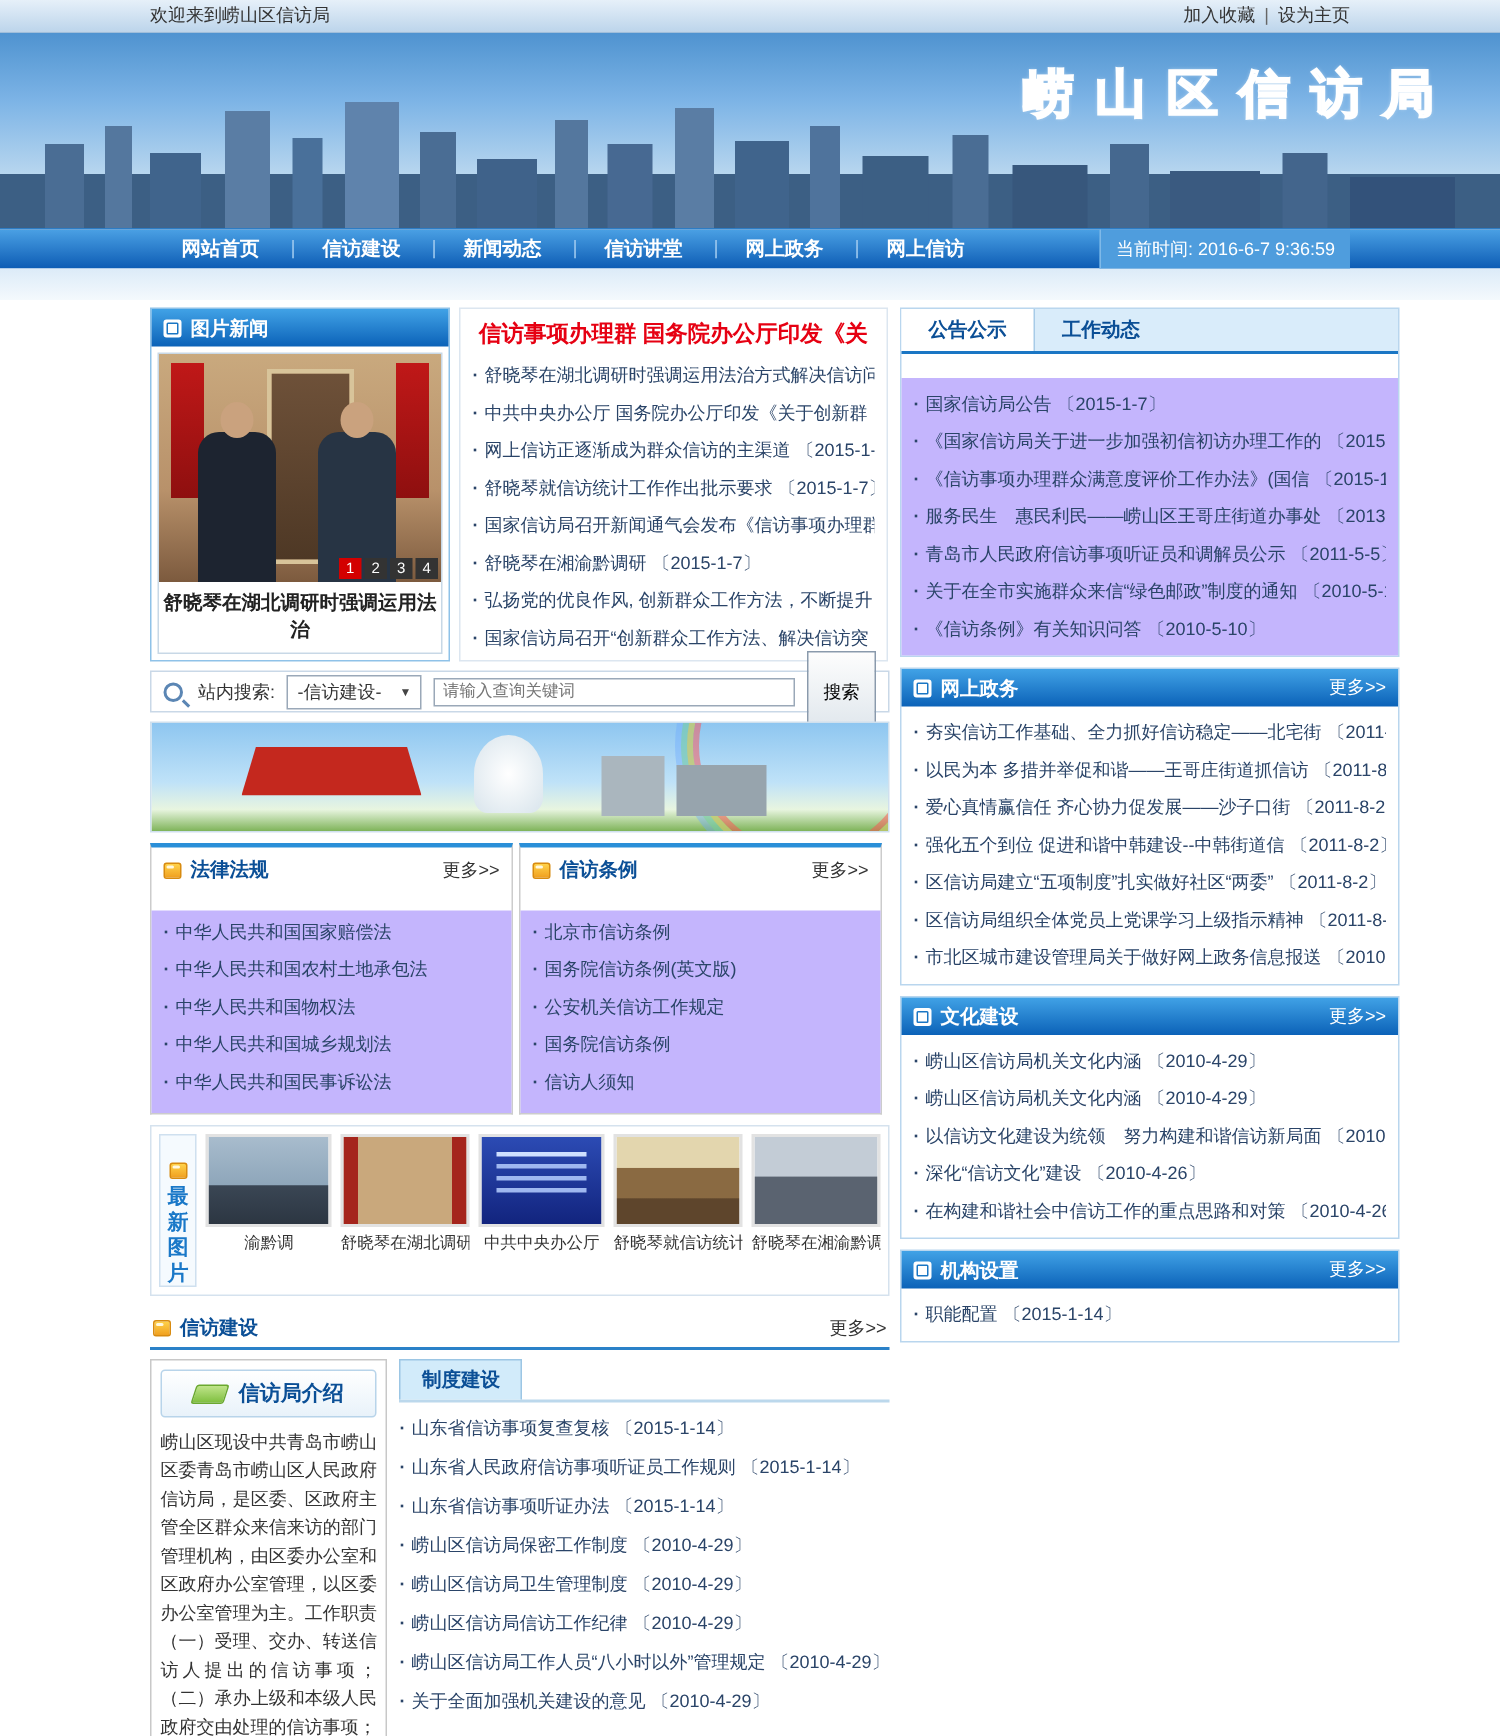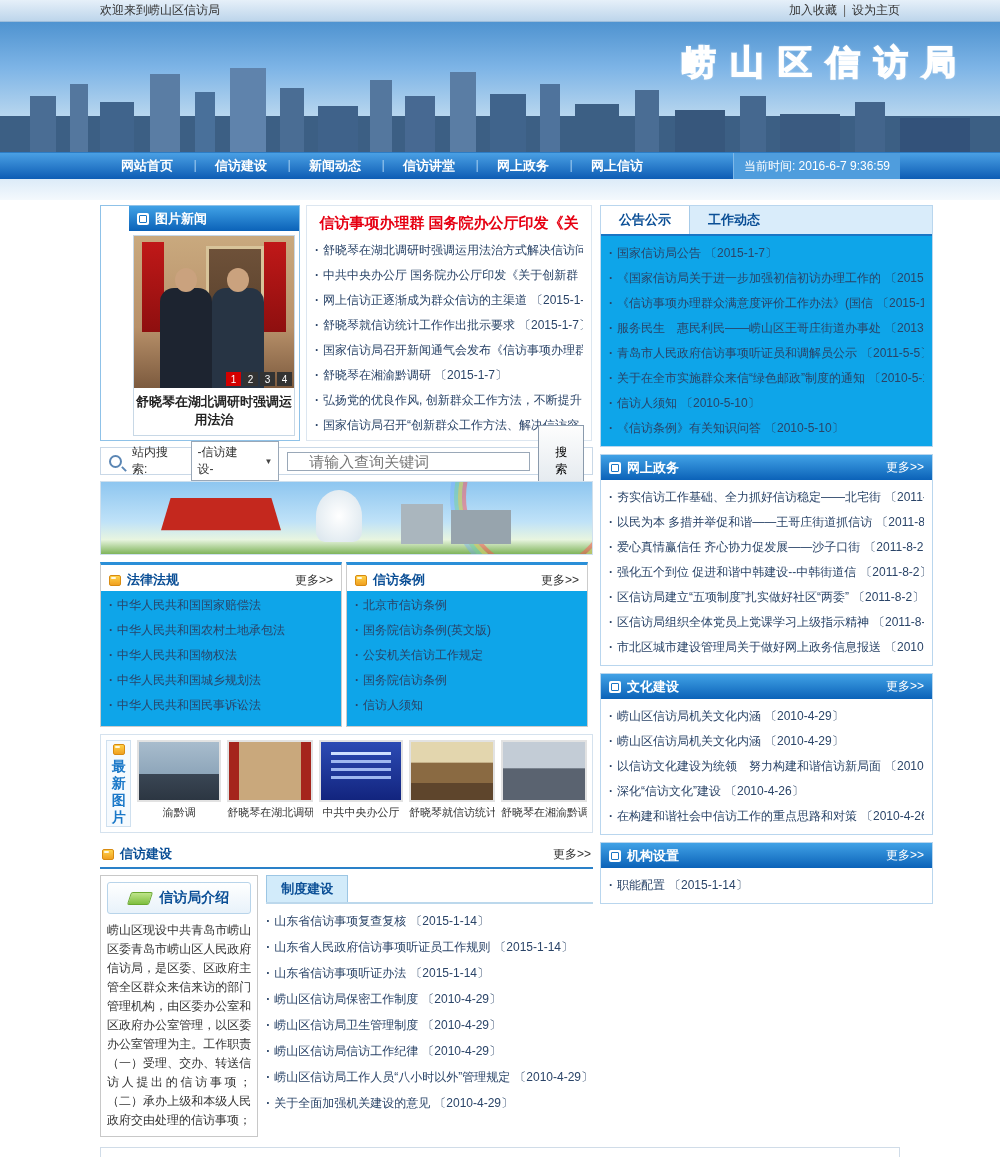--- a/index.html
+++ b/index.html
@@ -40,21 +40,21 @@
   .wicon::after { content:""; position:absolute; inset:2px; border:1px solid #1a76c4; border-radius:1px; }
   .oicon { width:12px; height:11px; background:linear-gradient(#ffd24a,#f0a020); border:1px solid #d88b10; border-radius:2px; margin-right:6px; position:relative; }
   .oicon::after { content:""; position:absolute; left:1px; top:1px; width:5px; height:2px; background:#fff8e0; border-radius:1px; }
 
   ul.newslist { list-style:none; }
   ul.newslist li { font-size:12px; color:#2a4468; line-height:25px; white-space:nowrap; overflow:hidden; cursor:pointer; }
   ul.newslist li::before { content:"·"; font-weight:bold; margin-right:4px; color:#2a4468; }
   ul.newslist .dt { margin-left:4px; }
 
   
-  .photo-box { width:200px; border:1px solid #8fc2e8; background:#fff;padding-left:28px; }
+  .photo-box { width:200px; border:1px solid #8fc2e8; background:#fff; }
   .photo-frame { margin:4px; border:1px solid #c8d8e6; position:relative; }
   .news-photo { height:152px; position:relative; overflow:hidden;
     background:linear-gradient(180deg,#c9a97e 0%,#b8916a 60%,#7c5a3e 100%); }
   .np-door { position:absolute; left:72px; top:10px; width:58px; height:130px; background:linear-gradient(#6e5139,#4e3825); border:3px solid #d8c49a; }
   .np-banner { position:absolute; top:6px; width:22px; height:90px; background:linear-gradient(#c01818,#8e0f0f); }
   .np-banner.l { left:8px; } .np-banner.r { right:8px; }
   .np-fig { position:absolute; bottom:0; width:52px; height:100px; background:#1d2430; border-radius:14px 14px 0 0; }
   .np-fig.f1 { left:26px; } .np-fig.f2 { right:30px; background:#273444; }
   .np-head { position:absolute; bottom:96px; width:22px; height:24px; background:#caa27e; border-radius:50%; }
   .np-head.h1 { left:41px; } .np-head.h2 { right:45px; }
@@ -65,29 +65,29 @@
 
   
   .mid-col { width:286px; border:1px solid #dce6f0; padding:4px 8px 0; }
   .headline { color:#e60012; font-weight:bold; font-size:15px; text-align:center; line-height:26px; margin-bottom:2px; cursor:pointer; white-space:nowrap; }
 
   
   .tabbox { border:1px solid #a7cbe8; }
   .tabbar { background:#d9ecfa; border-bottom:2px solid #1a76c4; display:flex; }
   .tabbar .tab { padding:5px 18px; font-weight:bold; font-size:13px; color:#0b4f96; cursor:pointer; }
   .tabbar .tab.active { background:#fff; border-right:1px solid #a7cbe8; }
-  .tabbox .body, .panel .body { padding:6px 8px; background:#0ea5e9; }
+  .tabbox .body, .panel .body { padding:6px 8px; background:#c4b5fd;margin-top:16px; }
 
   
   .searchbar { margin-top:6px; border:1px solid #c9d8e7; height:28px; display:flex; align-items:center; padding:0 8px; gap:8px; background:#fff; }
   .mag { width:13px; height:13px; border:2px solid #5b86b4; border-radius:50%; position:relative; margin-right:2px; }
   .mag::after { content:""; position:absolute; width:6px; height:2px; background:#5b86b4; transform:rotate(45deg); left:10px; top:11px; }
   .sel { border:1px solid #9aa8b8; background:#fff; padding:2px 6px; display:flex; align-items:center; gap:12px; cursor:pointer; font-size:12px; }
   .sel .arr { font-size:8px; color:#444; }
-  .searchbar input { flex:1; border:1px solid #9aa8b8; height:19px; padding:0 21px; font-size:15px; color:#555; }
+  .searchbar input { flex:1; border:1px solid #9aa8b8; height:19px; padding:0 5px; font-size:11px; color:#555; }
   .btn-search { border:1px solid #8a9aac; background:linear-gradient(#fdfdfd,#dfe6ec); padding:18px 10px; font-size:12px; cursor:pointer; }
 
   
   .banner2 { margin-top:6px; height:74px; border:1px solid #cfe0ee; position:relative; overflow:hidden;
     background:linear-gradient(180deg,#8ec6f0 0%,#bfe2f8 55%,#e8f5e0 80%,#7fb45a 100%); }
   .expo { position:absolute; left:60px; bottom:10px; width:120px; height:46px; background:#c4281e;
     clip-path:polygon(8% 100%, 0 30%, 100% 30%, 92% 100%); transform:scaleY(-1); }
   .tower { position:absolute; left:215px; bottom:12px; width:46px; height:52px; background:radial-gradient(#ffffff,#d8e4ec); border-radius:50% 50% 20% 20%; }
   .gbuild { position:absolute; bottom:10px; background:#aab6be; }
   .g1 { left:300px; width:42px; height:40px; } .g2 { left:350px; width:60px; height:34px; background:#97a4ad; }
@@ -97,21 +97,21 @@
   
   .two-boxes { display:flex; gap:4px; margin-top:7px; }
   .panel { border:1px solid #ccc; border-top:3px solid #2a8fd8; background:#fff; }
   .panel.p-left { width:242px; } .panel.p-right { width:242px; }
   .panel-head { display:flex; align-items:center; padding:6px 8px 2px; }
   .panel-head .t { font-weight:bold; font-size:13px; color:#0b4f96; flex:1; }
   .panel-head .more { color:#333; cursor:pointer; text-decoration:none; }
 
   
   .strip { margin-top:7px; border:1px solid #d5e2ee; display:flex; padding:5px; gap:6px; background:#fff; }
-  .strip-tab { width:26px; border:1px solid #cfe0ef; background:#f5fafe; display:flex; flex-direction:column; align-items:center; padding-top:3px; }
+  .strip-tab { width:26px; border:1px solid #cfe0ef; background:#f5fafe; display:flex; flex-direction:column; align-items:center; padding-top:18px; }
   .strip-tab .vtext { margin-top:3px; font-weight:bold; color:#1a78c8; font-size:14px; width:16px; line-height:17px; text-align:center; word-break:break-all; }
   .thumb { width:86px; cursor:pointer; }
   .thumb .img { height:62px; border:2px solid #e2e2e2; }
   .thumb .cap { text-align:center; font-size:11px; color:#333; margin-top:3px; white-space:nowrap; overflow:hidden; }
   .ti1 { background:linear-gradient(180deg,#9fb6c8 40%,#394least 41%), #9fb6c8; background:linear-gradient(180deg,#a8bccd 0%,#8ea6ba 55%,#3a4654 56%,#2c3642 100%); }
   .ti2 { background:linear-gradient(90deg,#a5251c 0 12%,#c9a87c 12% 88%,#a5251c 88%),linear-gradient(#c9a87c,#8a6a48); }
   .ti3 { background:linear-gradient(180deg,#2c4bb4,#12247e); position:relative; }
   .ti3::after { content:""; position:absolute; left:10px; right:10px; top:10px; height:3px; background:#cfe0ff; box-shadow:0 8px 0 #9fb8f0,0 16px 0 #9fb8f0,0 24px 0 #9fb8f0; }
   .ti4 { background:linear-gradient(180deg,#e3d6ae 0 35%,#8a6a42 36% 70%,#5e452c 71% 100%); }
   .ti5 { background:linear-gradient(180deg,#c3ccd6 0 45%,#5a6370 46% 100%); }
@@ -366,21 +366,20 @@
         </div>
         <div class="body">
           <ul class="newslist">
 
           <li><span>国家信访局公告</span><span class="dt">〔2015-1-7〕</span></li>
               <li><span>《国家信访局关于进一步加强初信初访办理工作的</span><span class="dt">〔2015-1-7〕</span></li>
               <li><span>《信访事项办理群众满意度评价工作办法》(国信</span><span class="dt">〔2015-1-7〕</span></li>
               <li><span>服务民生　惠民利民——崂山区王哥庄街道办事处</span><span class="dt">〔2013-10-12〕</span></li>
               <li><span>青岛市人民政府信访事项听证员和调解员公示</span><span class="dt">〔2011-5-5〕</span></li>
               <li><span>关于在全市实施群众来信“绿色邮政”制度的通知</span><span class="dt">〔2010-5-10〕</span></li>
-              <li><span>信访人须知</span><span class="dt">〔2010-5-10〕</span></li>
               <li><span>《信访条例》有关知识问答</span><span class="dt">〔2010-5-10〕</span></li>
             </ul>
         </div>
       </div>
 
       <div class="rsec">
         <div class="bluehead">
           <span class="wicon"></span>
           <span class="t">网上政务</span>
           <a href="#" class="more">更多&gt;&gt;</a>

